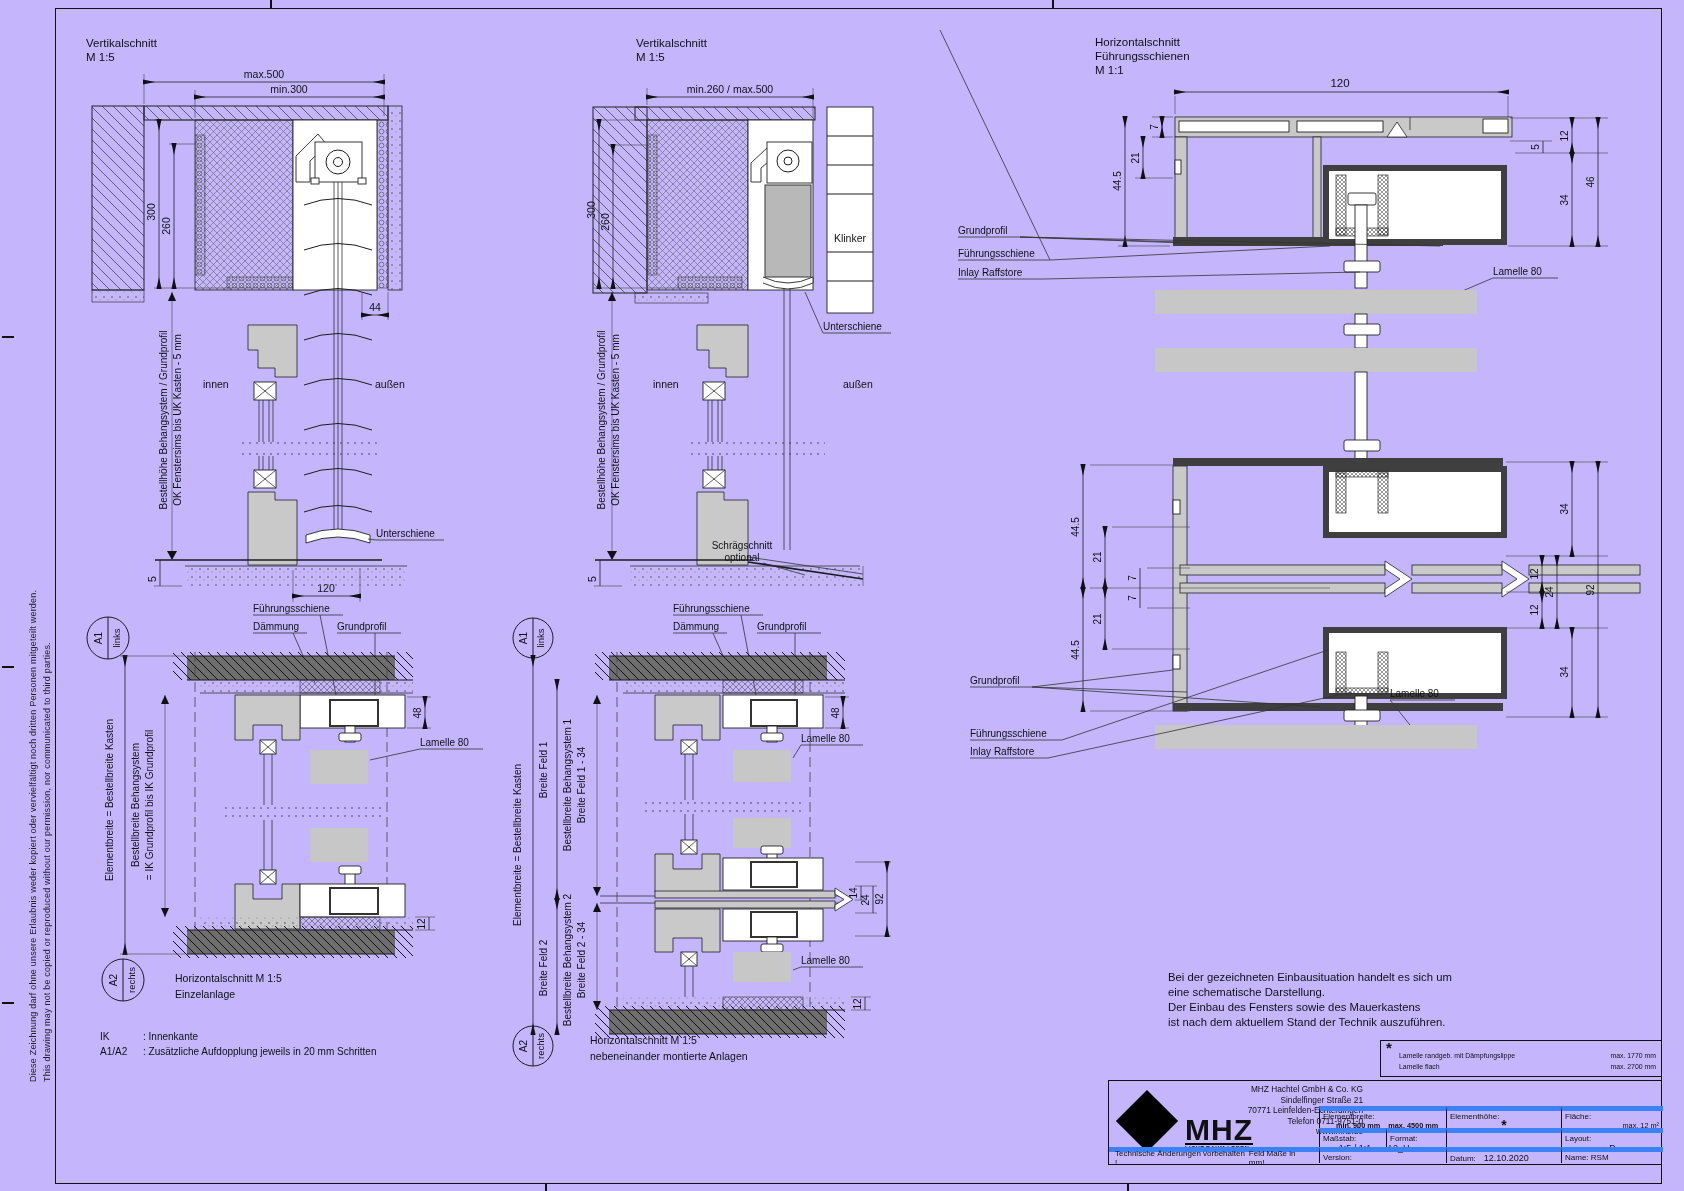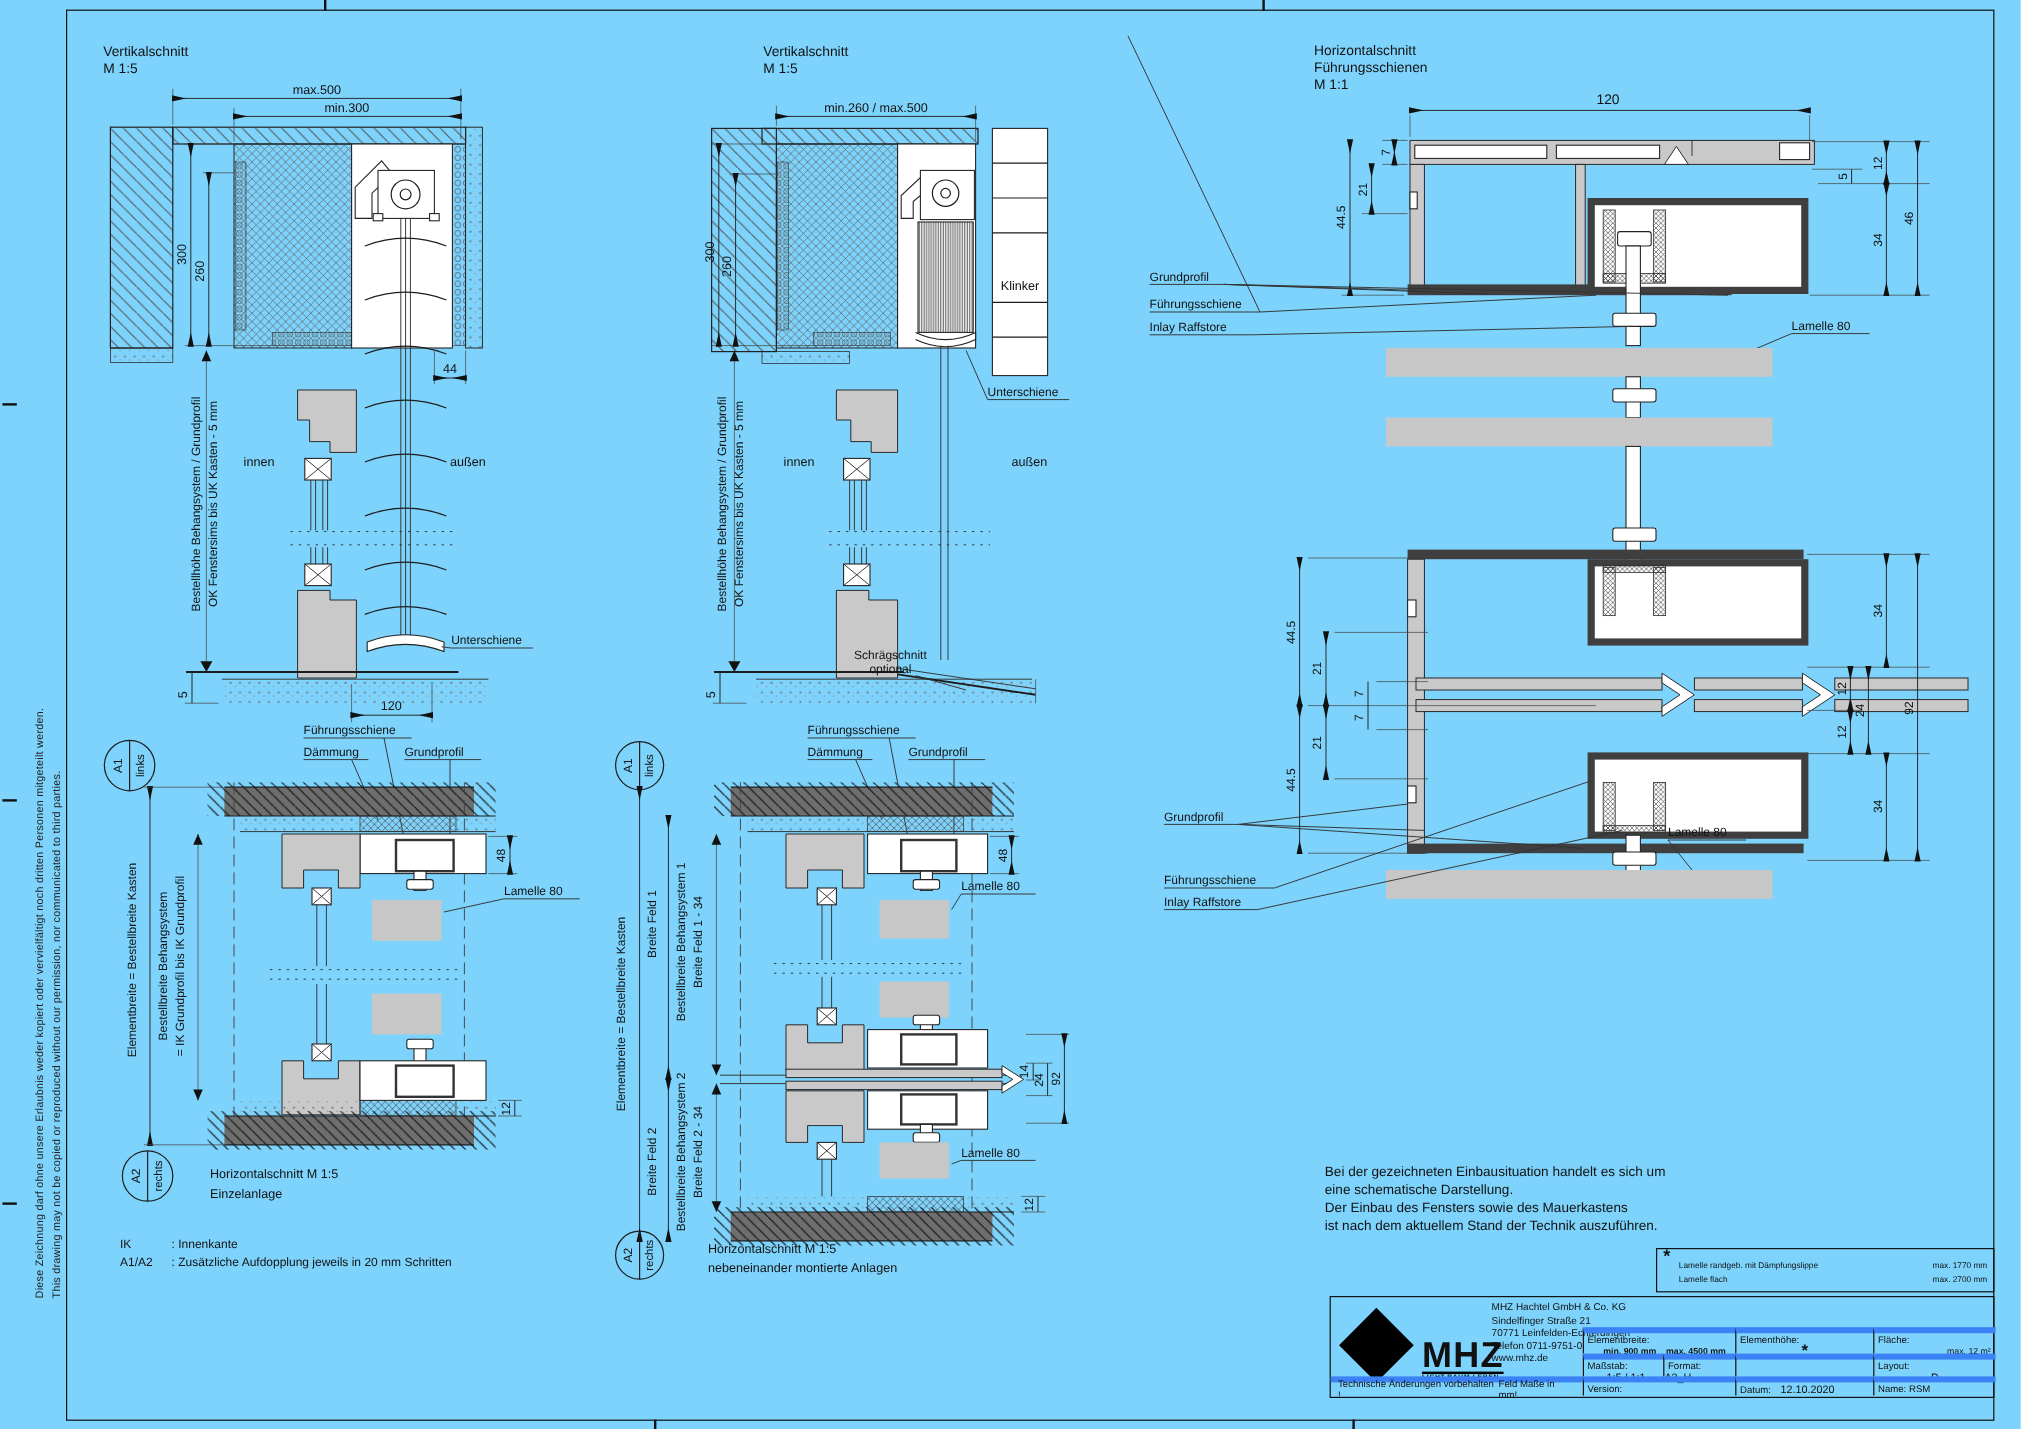--- a/index.html
+++ b/index.html
@@ -1,16 +1,16 @@
 <!DOCTYPE html>
 <html><head>
 <meta charset="utf-8">
 <style>
   html,body{margin:0;padding:0;background:#fff;}
-  .sheet{position:relative;width:1684px;height:1191px;background:#7dd3fc;
+  .sheet{position:relative;width:1684px;height:1191px;background:#c4b5fd;
          font-family:"Liberation Sans", sans-serif;color:#111;overflow:hidden;}
   .frame{position:absolute;left:55px;top:8px;width:1607px;height:1176px;
          border:1.3px solid #111;box-sizing:border-box;}
   .fold{position:absolute;background:#111;}
   .vtext{position:absolute;writing-mode:vertical-rl;transform:rotate(180deg);
          font-size:9px;color:#222;letter-spacing:.2px;white-space:nowrap;}
   svg{position:absolute;overflow:visible;}
   svg text{font-family:"Liberation Sans", sans-serif;fill:#111;}
   .fs10{font-size:10px;} .fs105{font-size:10.5px;} .fsT{font-size:11.5px;} .fs9{font-size:9.5px;}
   .ln{stroke:#1d1d1d;stroke-width:1;fill:none;}
@@ -18,21 +18,21 @@
   .thin{stroke:#333;stroke-width:.8;fill:none;}
   .dim{stroke:#222;stroke-width:.8;fill:none;}
   .ext{stroke:#444;stroke-width:.6;fill:none;}
   .dash{stroke:#444;stroke-width:.8;fill:none;stroke-dasharray:10 5;}
   .gray{fill:#c9c9c9;stroke:#222;stroke-width:.8;}
   .slat{fill:#c7c7c7;stroke:none;}
   .dark{fill:#3f3f3f;stroke:none;}
   .white{fill:#fff;stroke:#222;stroke-width:.9;}
   .tri{fill:#111;stroke:none;}
   
-  .note{position:absolute;left:1104px;top:970px;width:420px;font-size:11.3px;line-height:15px;}
+  .note{position:absolute;left:1168px;top:970px;width:420px;font-size:11.3px;line-height:15px;}
   .starbox{position:absolute;left:1380px;top:1040px;width:282px;height:37px;
            border:1.4px solid #111;box-sizing:border-box;}
   .starbox .star{position:absolute;left:5px;top:-2px;font-size:15px;font-weight:bold;}
   .starbox .row{position:absolute;left:18px;right:5px;font-size:6.9px;display:flex;justify-content:space-between;}
   .tb{position:absolute;left:1108px;top:1080px;width:554px;height:85px;
       border:1.6px solid #111;box-sizing:border-box;font-size:8.5px;}
   .cell{position:absolute;box-sizing:border-box;border-left:1px solid #111;border-top:5px solid #3b82f6;}
   .cell .lab{font-size:8px;padding:1px 0 0 3px;}
   .logo{display:flex;align-items:center;gap:8px;padding:4px 2px 0 6px;}
   .diamond{width:44px;height:44px;background:#000;transform:rotate(45deg);margin:6px 8px 0 10px;flex:none;}
@@ -721,21 +721,21 @@
       <div class="logo">
         <div class="diamond"></div>
         <div>
           <div class="mhz">MHZ</div>
           <div class="tagline">LICHT.RAUM.LEBEN.</div>
         </div>
       </div>
     </div>
 
     <div class="cell" style="left:132px;top:0;width:78px;height:66px;border-left:none;border-top:none">
-      <div class="addr" style="width:120px;margin-left:-18px;padding-left:20px;">
+      <div class="addr" style="width:120px;margin-left:-18px;padding-left:20px;text-align:right;">
         <div>MHZ  Hachtel GmbH &amp; Co. KG</div>
         <div>Sindelfinger Straße 21</div>
         <div>70771 Leinfelden-Echterdingen</div>
         <div>Telefon 0711-9751-0</div>
         <div>www.mhz.de</div>
       </div>
     </div>
 
     <div class="cell" style="left:0;top:66px;width:210px;height:16px;border-left:none;display:flex;justify-content:space-between;align-items:center;padding:0 6px;">
       <span style="font-size:8px">Technische Änderungen vorbehalten !</span>

